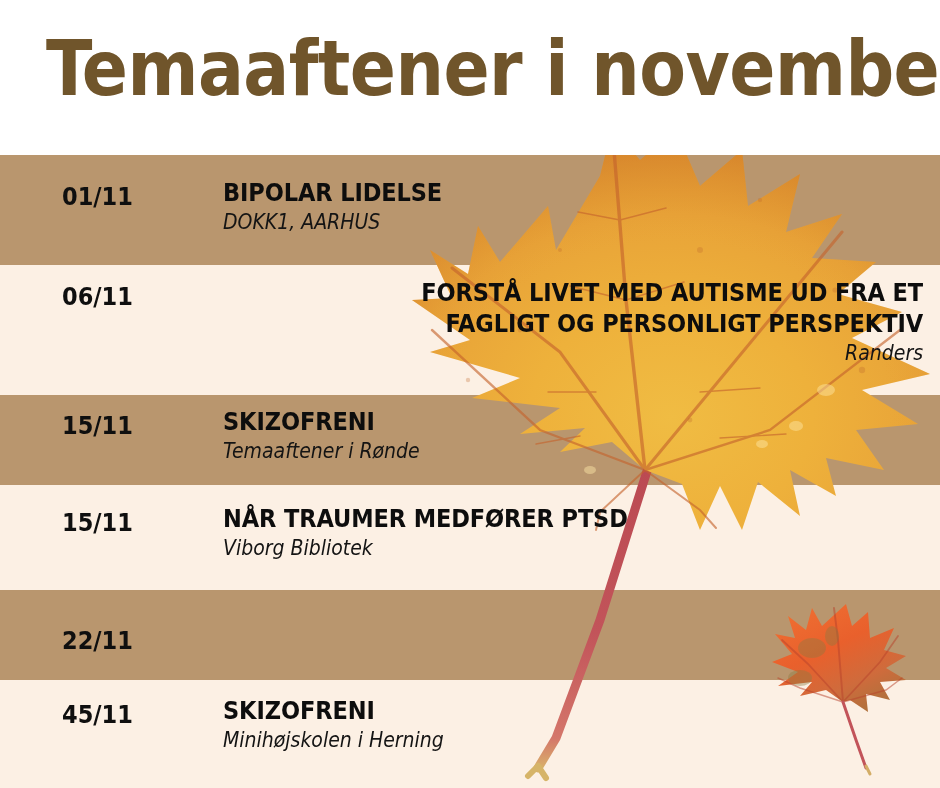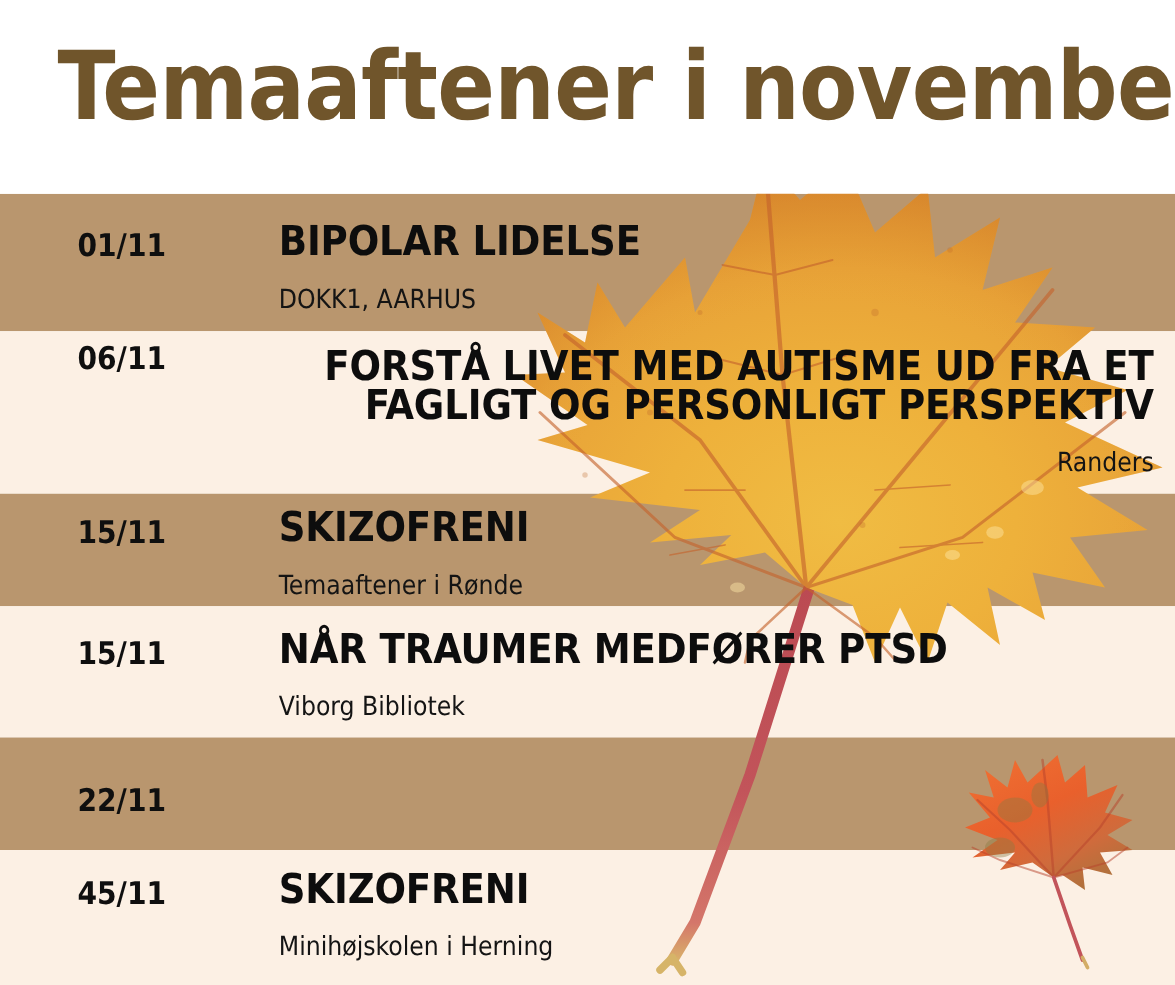--- a/index.html
+++ b/index.html
@@ -92,35 +92,36 @@
     white-space: nowrap;
   }
   .row .event {
     position: absolute;
     left: 223px;
     width: 700px;
   }
   .row .event-title {
     color: #0d0d0d;
     font-family: "DejaVu Sans Condensed", "Liberation Sans Narrow", "Liberation Sans", sans-serif;
-    font-size: 33px;
+    font-size: 25px;
     font-weight: 700;
     letter-spacing: -0.1px;
     line-height: 31px;
     white-space: pre-line;
   }
   .row .event-venue {
-    margin-top: 18px;
+    margin-top: 1px;
     color: #141414;
     font-family: "DejaVu Sans Condensed", "Liberation Sans Narrow", "Liberation Sans", sans-serif;
     font-size: 21px;
     font-weight: 400;
     letter-spacing: 0px;
     line-height: 26px;
     white-space: nowrap;
+    font-style: italic;
   }
 </style>
 </head>
 <body>
 
 <div id="poster">
 
   <div class="bands">
       <div class="band dark" style="top: 0px; height: 110px;"></div>
       <div class="band light" style="top: 110px; height: 130px;"></div>
@@ -245,21 +246,21 @@
 
   <div class="rows">
       <div class="row" style="top: 155px; height: 110px;">
         <div class="date" style="top: 27px;">01/11</div>
         <div class="event" style="top: 22px;">
           <div class="event-title">BIPOLAR LIDELSE</div>
           <div class="event-venue">DOKK1, AARHUS</div>
         </div>
       </div>
       <div class="row" style="top: 265px; height: 130px;">
-        <div class="date" style="top: 7px;">06/11</div>
+        <div class="date" style="top: 17px;">06/11</div>
         <div class="event" style="top: 12px; text-align: right;">
           <div class="event-title">FORSTÅ LIVET MED AUTISME UD FRA ET
 FAGLIGT OG PERSONLIGT PERSPEKTIV</div>
           <div class="event-venue">Randers</div>
         </div>
       </div>
       <div class="row" style="top: 395px; height: 90px;">
         <div class="date" style="top: 16px;">15/11</div>
         <div class="event" style="top: 11px;">
           <div class="event-title">SKIZOFRENI</div>

